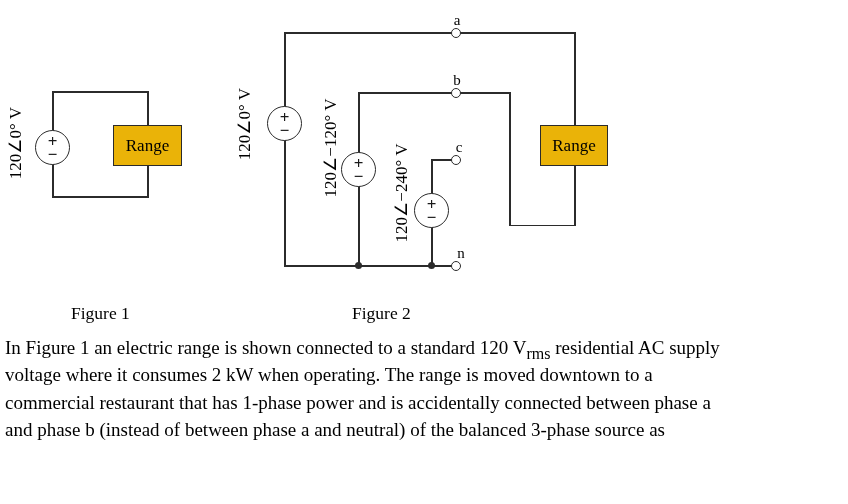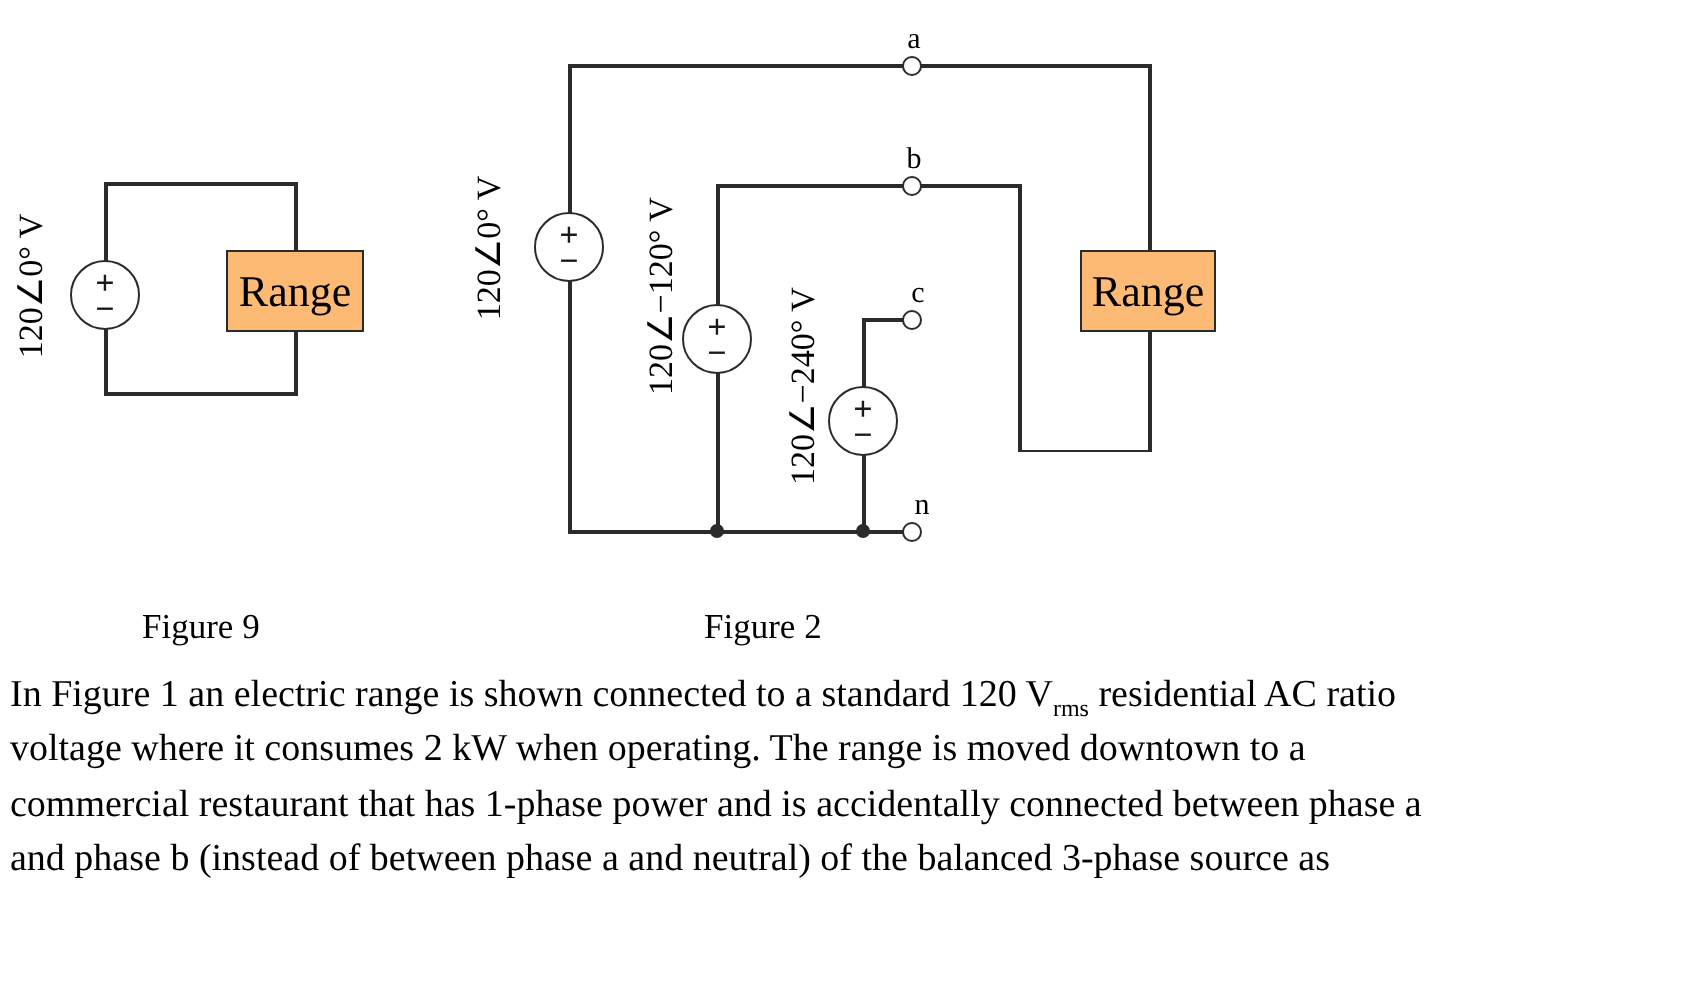--- a/index.html
+++ b/index.html
@@ -37,24 +37,24 @@
   .dot {
     position: absolute;
     width: 7px; height: 7px;
     background: #2b2b2b;
     border-radius: 50%;
     z-index: 3;
   }
   .load-box {
     position: absolute;
     border: 1.7px solid #2b2b2b;
-    background: #fdba74;
+    background: #eab308;
     z-index: 2;
     display: flex; align-items: center; justify-content: center;
-    font-size: 22px;
+    font-size: 17px;
   }
   .vlabel {
     position: absolute;
     display: flex; align-items: center; justify-content: center;
     transform: rotate(-90deg);
     font-size: 17px;
     white-space: nowrap;
     z-index: 1;
   }
   .term-label {
@@ -65,21 +65,21 @@
     z-index: 3;
   }
   .caption { position: absolute; font-size: 17.5px; }
   .problem {
     position: absolute;
     left: 5px; top: 334px;
     font-size: 19px;
     line-height: 27.4px;
     white-space: nowrap;
   }
-  .problem sub { font-size: 12px; line-height: 0; }
+  .problem sub { font-size: 16px; line-height: 0; }
 </style>
 </head>
 <body>
 
 <div id="canvas">
 
   <div class="wire" style="left:52px; top:91px; width:97px; height:1.6px;"></div>
   <div class="wire" style="left:52px; top:91px; width:1.6px; height:107px;"></div>
   <div class="wire" style="left:147.2px; top:91px; width:1.6px; height:107px;"></div>
   <div class="wire" style="left:52px; top:196.4px; width:97px; height:1.6px;"></div>
@@ -87,21 +87,21 @@
   <div class="vsource" style="left:35px; top:130px;">
     <span class="sym">+</span>
     <span class="sym">−</span>
   </div>
   <div class="vlabel" style="left:-45px; top:133px; width:120px; height:20px;">120∠0° V</div>
 
   <div class="load-box" style="left:113px; top:125px; width:69px; height:41px;">
     <span>Range</span>
   </div>
 
-  <div class="caption" style="left:71px; top:303px;">Figure 9</div>
+  <div class="caption" style="left:71px; top:303px;">Figure 1</div>
 
   <div class="wire" style="left:284.2px; top:32.2px; width:291px; height:1.6px;"></div>
   <div class="wire" style="left:284.2px; top:32.2px; width:1.6px; height:234px;"></div>
   <div class="wire" style="left:574px; top:32.2px; width:1.6px; height:94px;"></div>
 
   <div class="wire" style="left:358px; top:92.2px; width:152.8px; height:1.6px;"></div>
   <div class="wire" style="left:358px; top:92.2px; width:1.6px; height:174px;"></div>
   <div class="wire" style="left:509.4px; top:92.2px; width:1.6px; height:134px;"></div>
   <div class="wire" style="left:509.4px; top:224.6px; width:66.2px; height:1.6px;"></div>
   <div class="wire" style="left:574px; top:165px; width:1.6px; height:61px;"></div>
@@ -141,19 +141,19 @@
   <div class="dot" style="left:355px; top:262px;"></div>
   <div class="dot" style="left:428px; top:262px;"></div>
 
   <div class="load-box" style="left:540px; top:125px; width:68px; height:41px;">
     <span>Range</span>
   </div>
 
   <div class="caption" style="left:352px; top:303px;">Figure 2</div>
 
   <div class="problem">
-    <div><span>In Figure 1 an electric range is shown connected to a standard 120 V</span><sub>rms</sub><span> residential AC ratio</span></div>
+    <div><span>In Figure 1 an electric range is shown connected to a standard 120 V</span><sub>rms</sub><span> residential AC supply</span></div>
     <div>voltage where it consumes 2 kW when operating. The range is moved downtown to a</div>
     <div>commercial restaurant that has 1-phase power and is accidentally connected between phase a</div>
     <div>and phase b (instead of between phase a and neutral) of the balanced 3-phase source as</div>
   </div>
 
 </div>
 
 </body></html>

